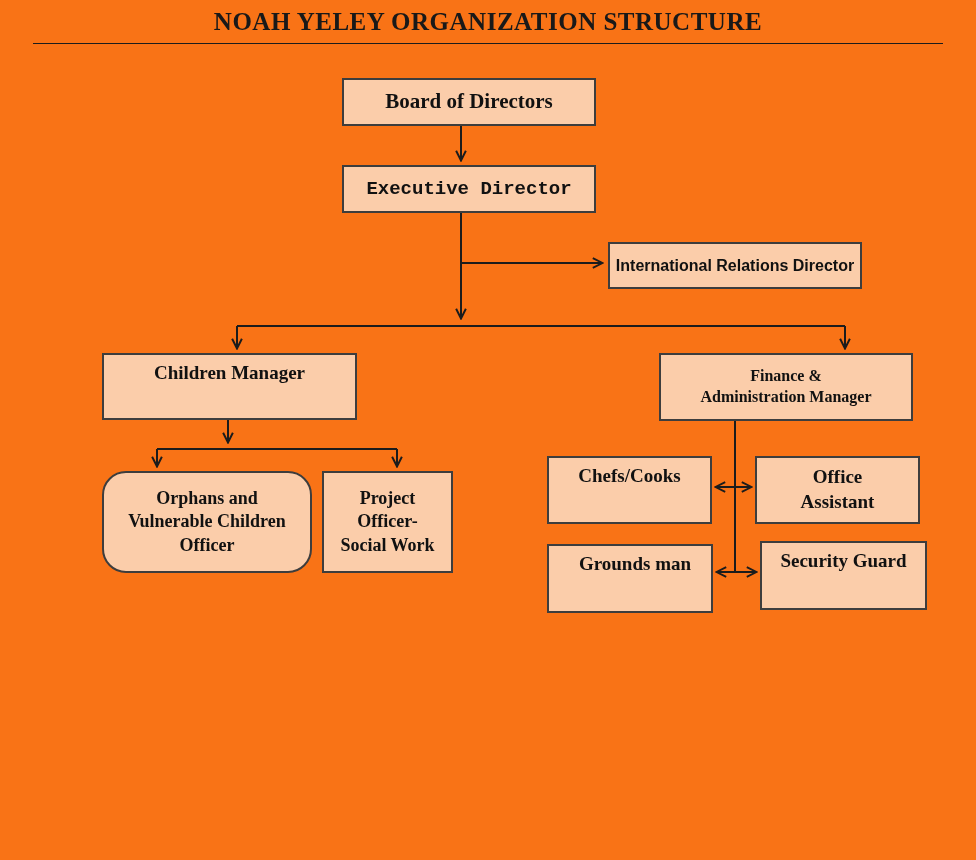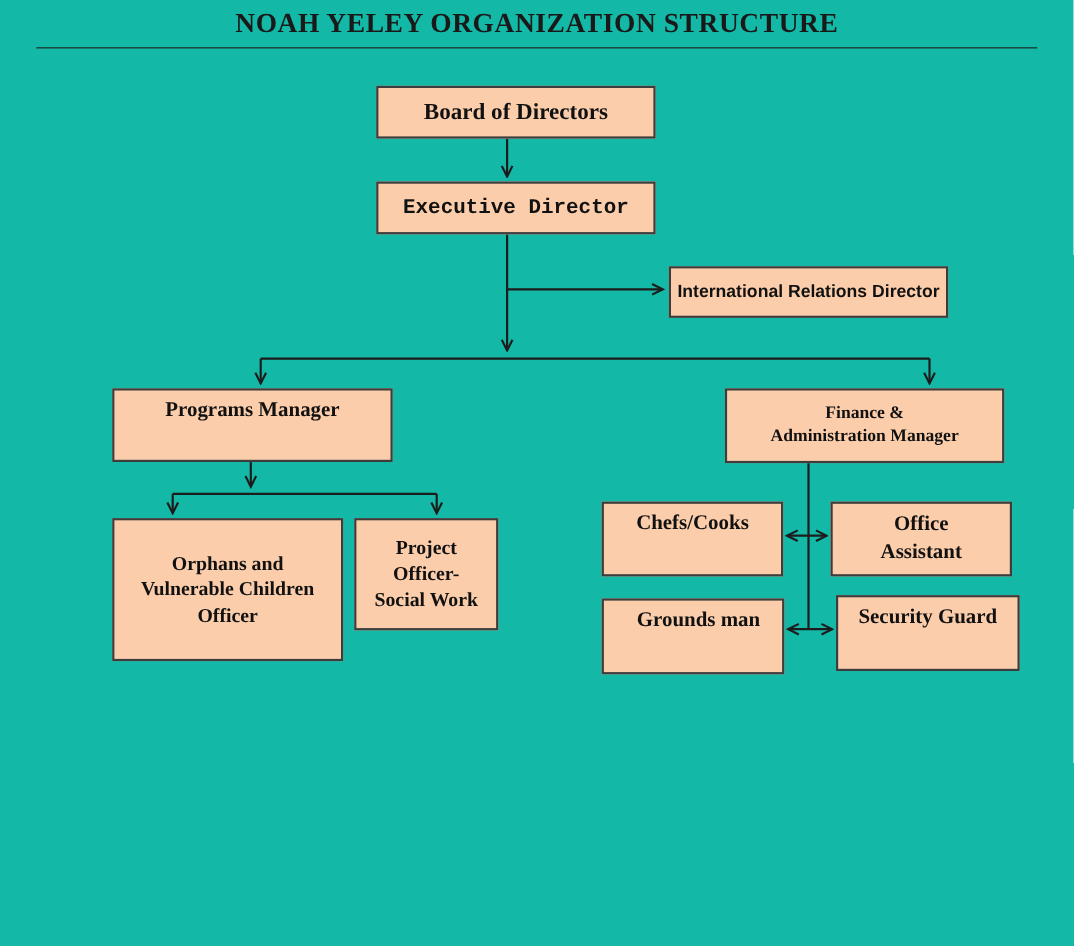--- a/index.html
+++ b/index.html
@@ -1,20 +1,20 @@
 <!DOCTYPE html>
 <html style="--node-fill: #fbcdaa; --node-border: #3d3d3d; --line-color: #1c1c1c;"><head>
 <meta charset="utf-8">
 <style>
   html, body { margin: 0; padding: 0; background: #ffffff; }
   .canvas {
     position: relative;
     width: 976px;
     height: 860px;
-    background: #14b8a6;
+    background: #f97316;
     font-family: "Liberation Serif", serif;
     overflow: hidden;
   }
   .page-title {
     position: absolute;
     left: 0; top: 8px;
     width: 100%;
     text-align: center;
     font-weight: bold;
     font-size: 25px;
@@ -105,29 +105,29 @@
 
   <div class="node center" style="left:342px; top:165px; width:254px; height:48px; font-size:19px;font-family:Liberation Mono, monospace;">
     <span class="lbl">Executive Director</span>
   </div>
 
   <div class="node center sans" style="left:608px; top:242px; width:254px; height:47px; font-size:16px;">
     <span class="lbl">International Relations Director</span>
   </div>
 
   <div class="node top" style="left:102px; top:353px; width:255px; height:67px; font-size:19px;">
-    <span class="lbl">Programs Manager</span>
+    <span class="lbl">Children Manager</span>
   </div>
 
   <div class="node center" style="left:659px; top:353px; width:254px; height:68px; font-size:16px;">
     <span class="lbl">Finance &amp;
 Administration Manager</span>
   </div>
 
-  <div class="node center" style="left:102px; top:471px; width:210px; height:130px; font-size:18px;">
+  <div class="node center" style="left:102px; top:471px; width:210px; height:102px; font-size:18px;border-radius:24px;">
     <span class="lbl">Orphans and
 Vulnerable Children
 Officer</span>
   </div>
 
   <div class="node center" style="left:322px; top:471px; width:131px; height:102px; font-size:18px;">
     <span class="lbl">Project
 Officer-
 Social Work</span>
   </div>

